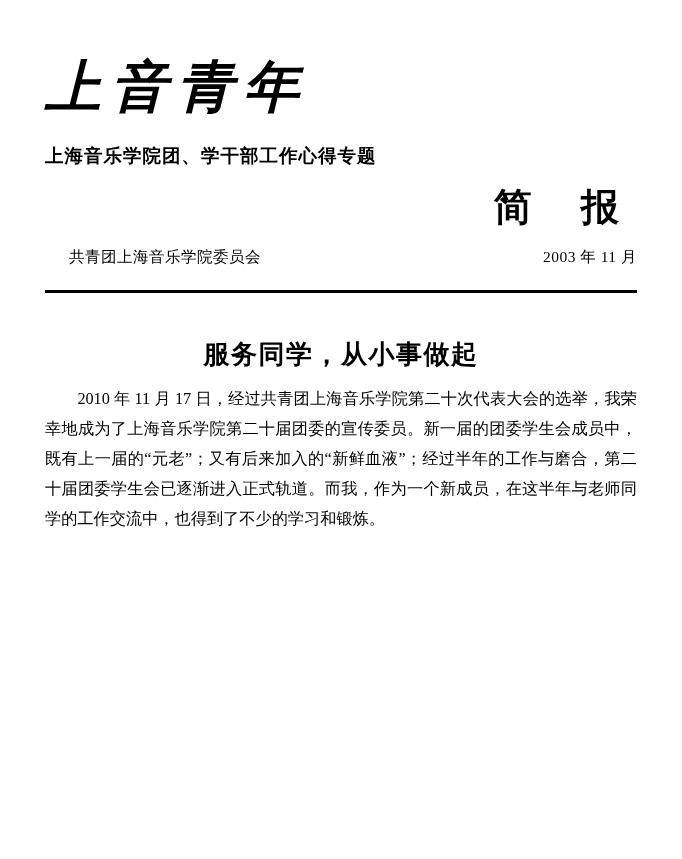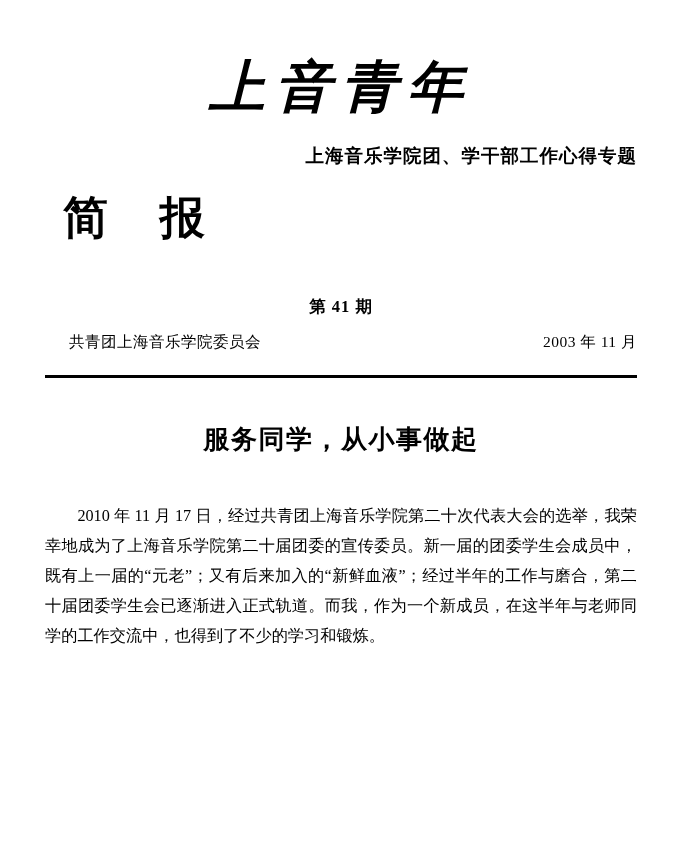--- a/index.html
+++ b/index.html
@@ -16,42 +16,42 @@
     overflow: hidden;
   }
   .page {
     width: 682px;
     height: 859px;
     box-sizing: border-box;
     padding: 0 45px;
     position: relative;
   }
   .masthead {
-    text-align: center;
+    text-align: left;
     margin-top: 58px;
     font-family: "Liberation Serif", "DejaVu Serif", serif;
     font-size: 56px;
     font-weight: bold;
     font-style: italic;
     letter-spacing: 10px;
     line-height: 1.05;
     color: #000;
   }
   .subtitle {
-    text-align: right;
+    text-align: left;
     margin-top: 26px;
     font-size: 18.5px;
     font-weight: bold;
     letter-spacing: 1px;
   }
   .bulletin-word {
-    text-align: left;
-    margin-top: 20px;
+    text-align: right;
+    margin-top: 14px;
     font-family: "DejaVu Sans", "Liberation Sans", sans-serif;
-    font-size: 45px;
+    font-size: 38px;
     font-weight: bold;
     letter-spacing: 18px;
     text-indent: 18px;
   }
   .issue {
     text-align: center;
     margin-top: 48px;
     font-size: 16.5px;
     font-weight: bold;
     letter-spacing: 1px;
@@ -73,21 +73,21 @@
     width: 100%;
   }
   .article-title {
     text-align: center;
     margin-top: 44px;
     font-size: 26px;
     font-weight: bold;
     letter-spacing: 1.5px;
   }
   .body-text {
-    margin-top: 44px;
+    margin-top: 12px;
     font-size: 16.2px;
     line-height: 30px;
     text-align: justify;
     text-justify: inter-ideograph;
   }
   .body-text p {
     margin: 0 0 0 0;
     text-indent: 2em;
   }
 </style>
@@ -95,21 +95,20 @@
 <body>
 
 <div class="page">
 
   <div class="masthead">上音青年</div>
 
   <div class="subtitle">上海音乐学院团、学干部工作心得专题</div>
 
   <div class="bulletin-word">简 报</div>
 
-  <div class="issue">第 41 期</div>
 
   <div class="meta-row">
     <span class="meta-left">共青团上海音乐学院委员会</span>
     <span class="meta-right">2003 年 11 月</span>
   </div>
 
   <hr class="rule">
 
   <div class="article-title">服务同学，从小事做起</div>
 

